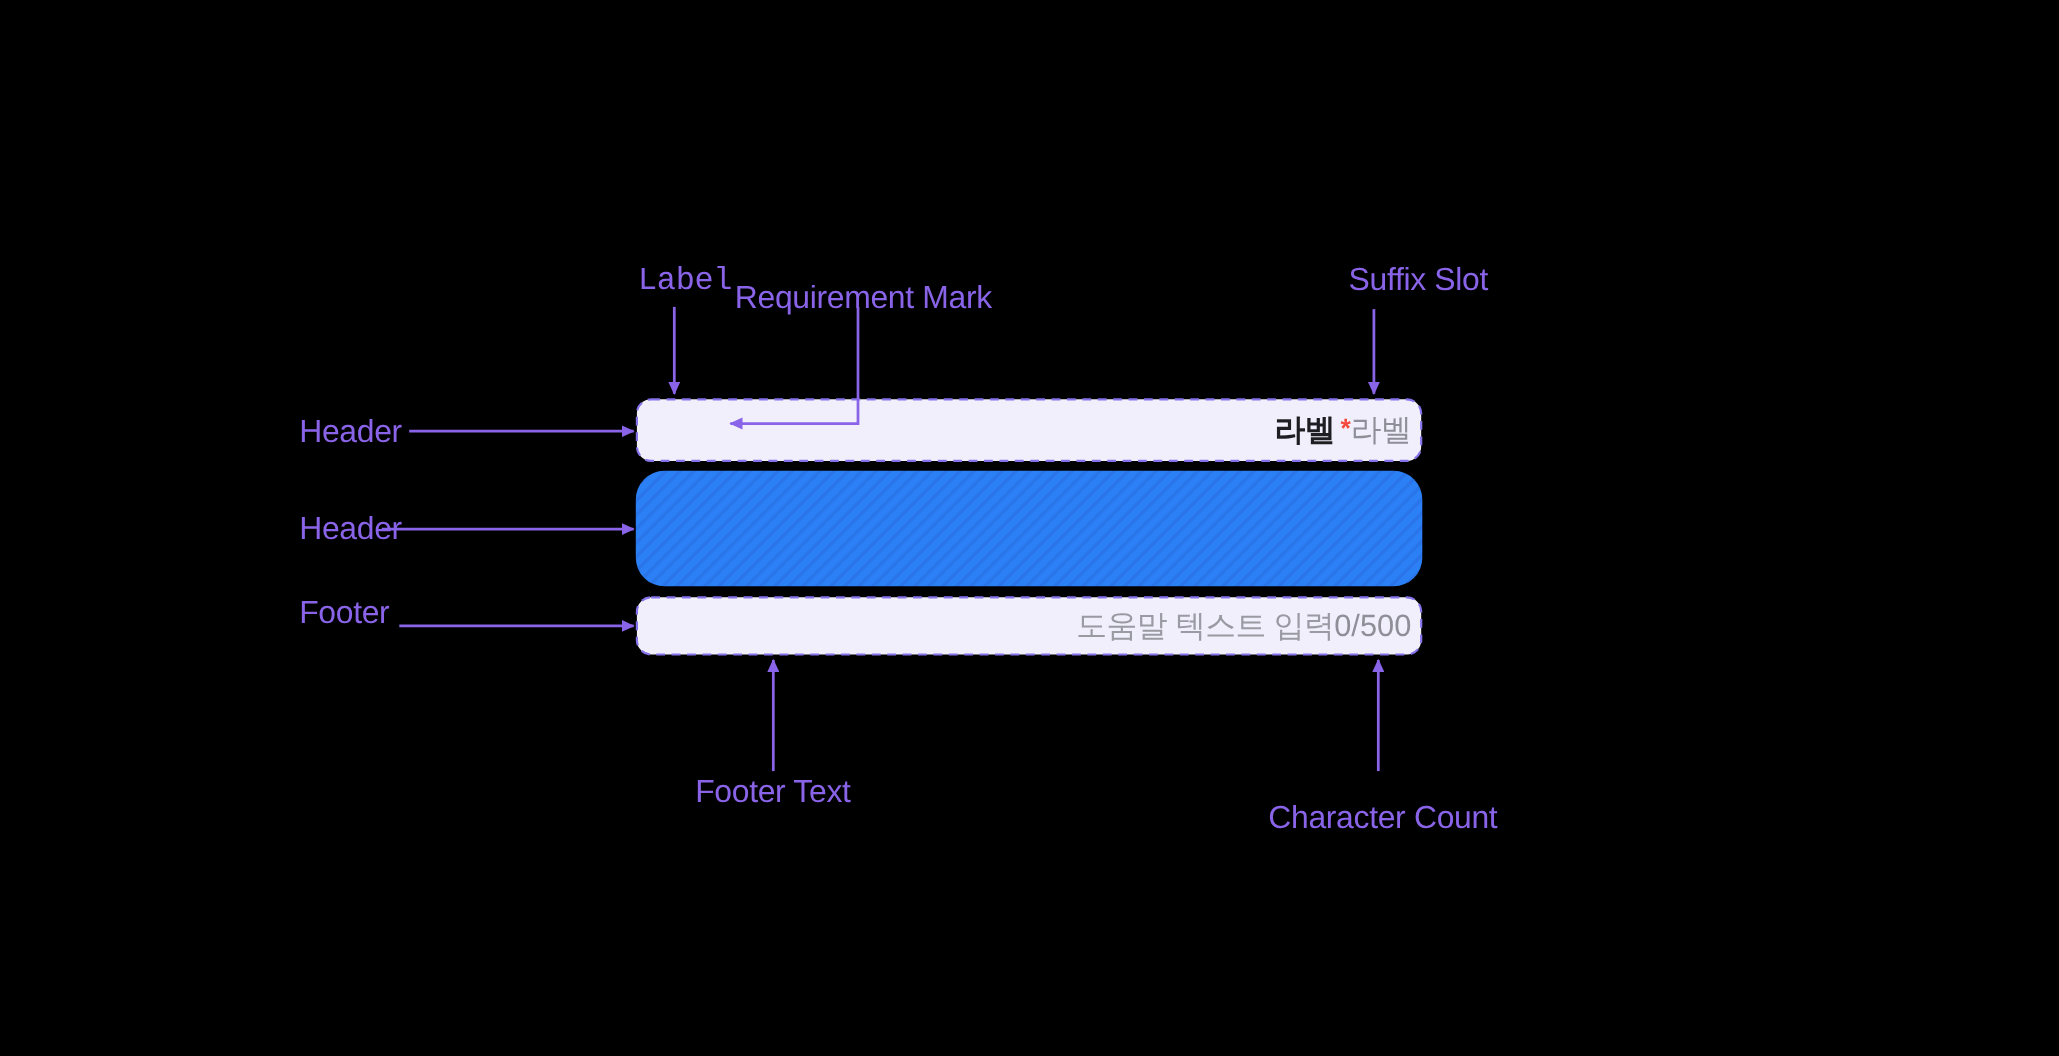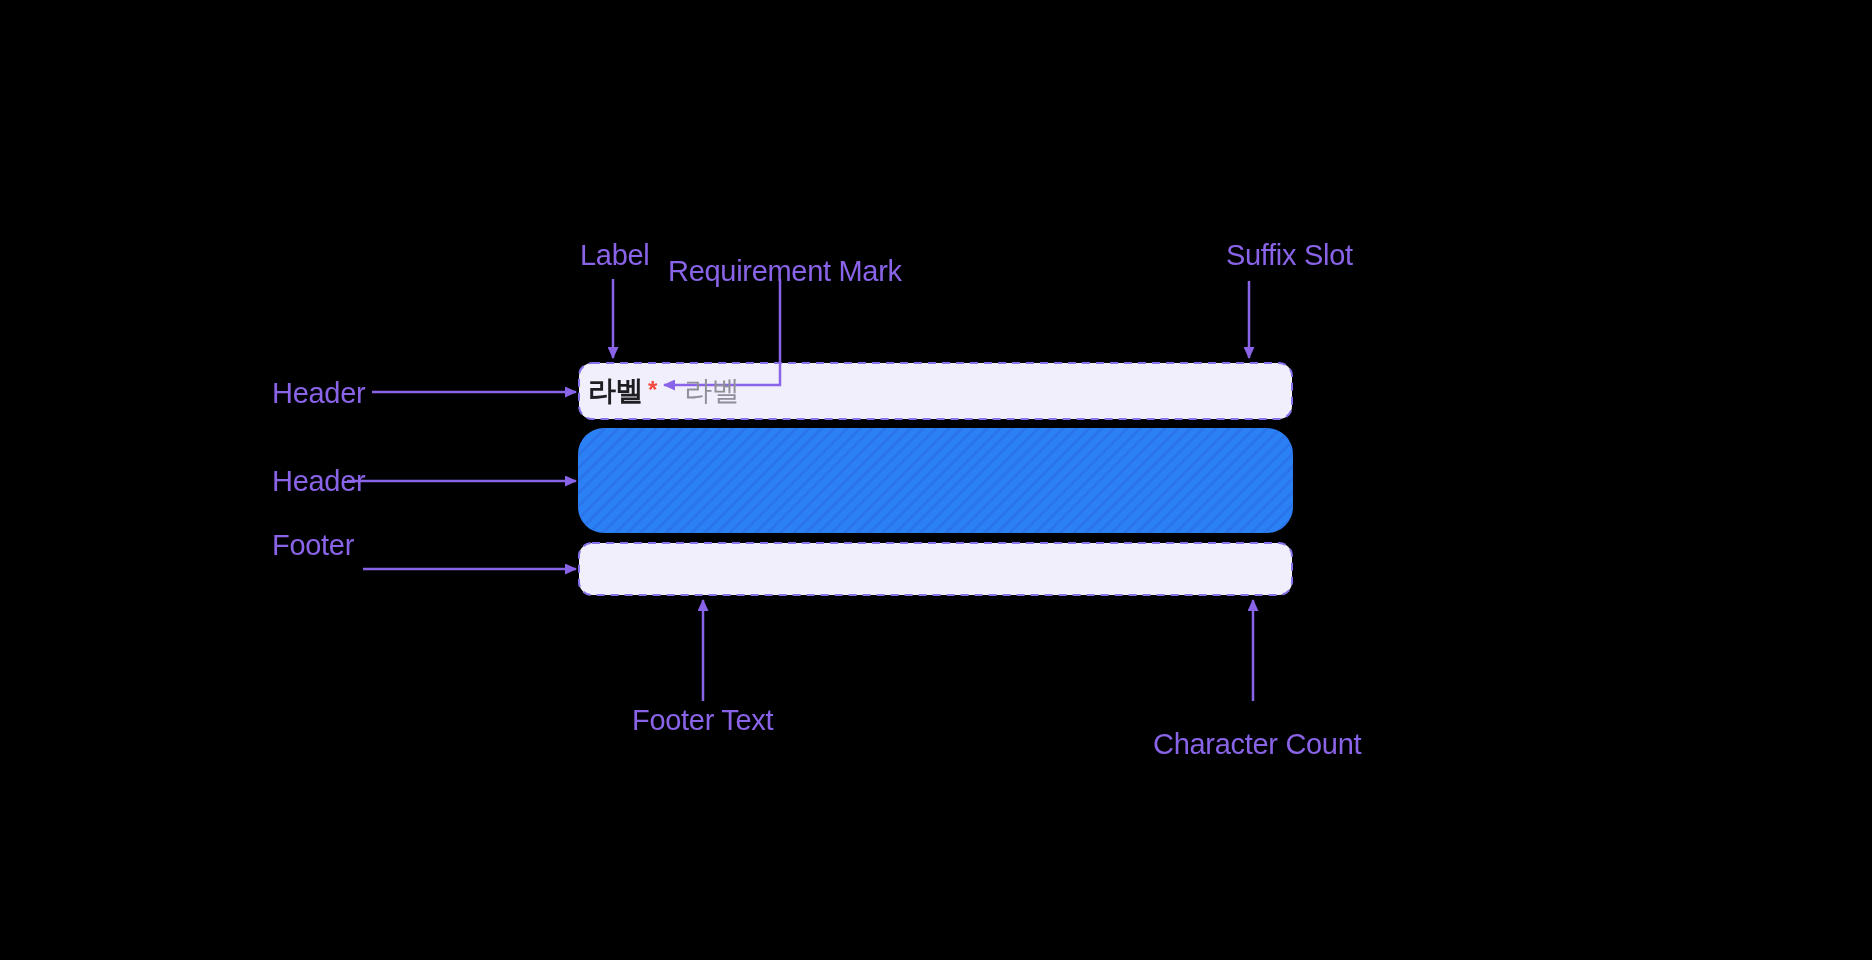--- a/index.html
+++ b/index.html
@@ -26,24 +26,23 @@
   .slot-rect{fill:var(--slot-fill);stroke:var(--dash);stroke-width:2;}
   .arrow{stroke:var(--accent);stroke-width:2.5;fill:none;}
   .arrowhead{fill:var(--accent);}
   .input-slot{
     position:absolute;left:578px;top:428px;width:715px;height:105px;
     border-radius:26px;
     background:repeating-linear-gradient(135deg,var(--input-stripe) 0 3px,var(--input-blue) 3px 9px);
   }
   .slot-content{
     position:absolute;left:578px;width:715px;
-    display:flex;align-items:center;justify-content:flex-start;
+    display:flex;align-items:center;justify-content:flex-end;
     box-sizing:border-box;padding:0 10px;
     font-size:28px;
-    gap:27px;
   }
   .header-content{top:362px;height:58px;}
   .footer-content{top:542px;height:54px;}
   .slot-label-group{display:flex;align-items:center;}
   .slot-label{color:var(--label-text);font-weight:600;letter-spacing:-0.5px;}
   .required-mark{
     color:var(--required-red);font-weight:900;font-size:24px;
     margin-left:5px;align-self:flex-start;margin-top:6px;line-height:1;
   }
   .slot-suffix{color:var(--muted-text);font-weight:500;letter-spacing:-0.5px;}
@@ -83,23 +82,27 @@
   </svg>
 
   <div class="slot-content header-content">
     <span class="slot-label-group">
       <span class="slot-label">라벨</span>
       <span class="required-mark">*</span>
     </span>
     <span class="slot-suffix">라벨</span>
   </div>
 
+  <div class="slot-content footer-content">
+    <span class="helper">도움말 텍스트 입력</span>
+    <span class="char-count">0/500</span>
+  </div>
 
-  <div class="ann" style="left:580px;top:241px;">Label</div>
+  <div class="ann" style="left:580px;top:241px;font-family:Liberation Mono, monospace;">Label</div>
   <div class="ann" style="left:668px;top:241px;margin-top:16px;">Requirement Mark</div>
   <div class="ann" style="left:1186px;top:241px;margin-left:40px;">Suffix Slot</div>
   <div class="ann" style="left:272px;top:379px;text-align:right;">Header</div>
   <div class="ann" style="left:272px;top:467px;">Header</div>
-  <div class="ann" style="left:272px;top:531px;">Footer</div>
+  <div class="ann" style="left:272px;top:543px;">Footer</div>
   <div class="ann" style="left:632px;top:706px;">Footer Text</div>
   <div class="ann" style="left:1153px;top:706px;margin-top:24px;">Character Count</div>
 
 </div>
 
 </body></html>

